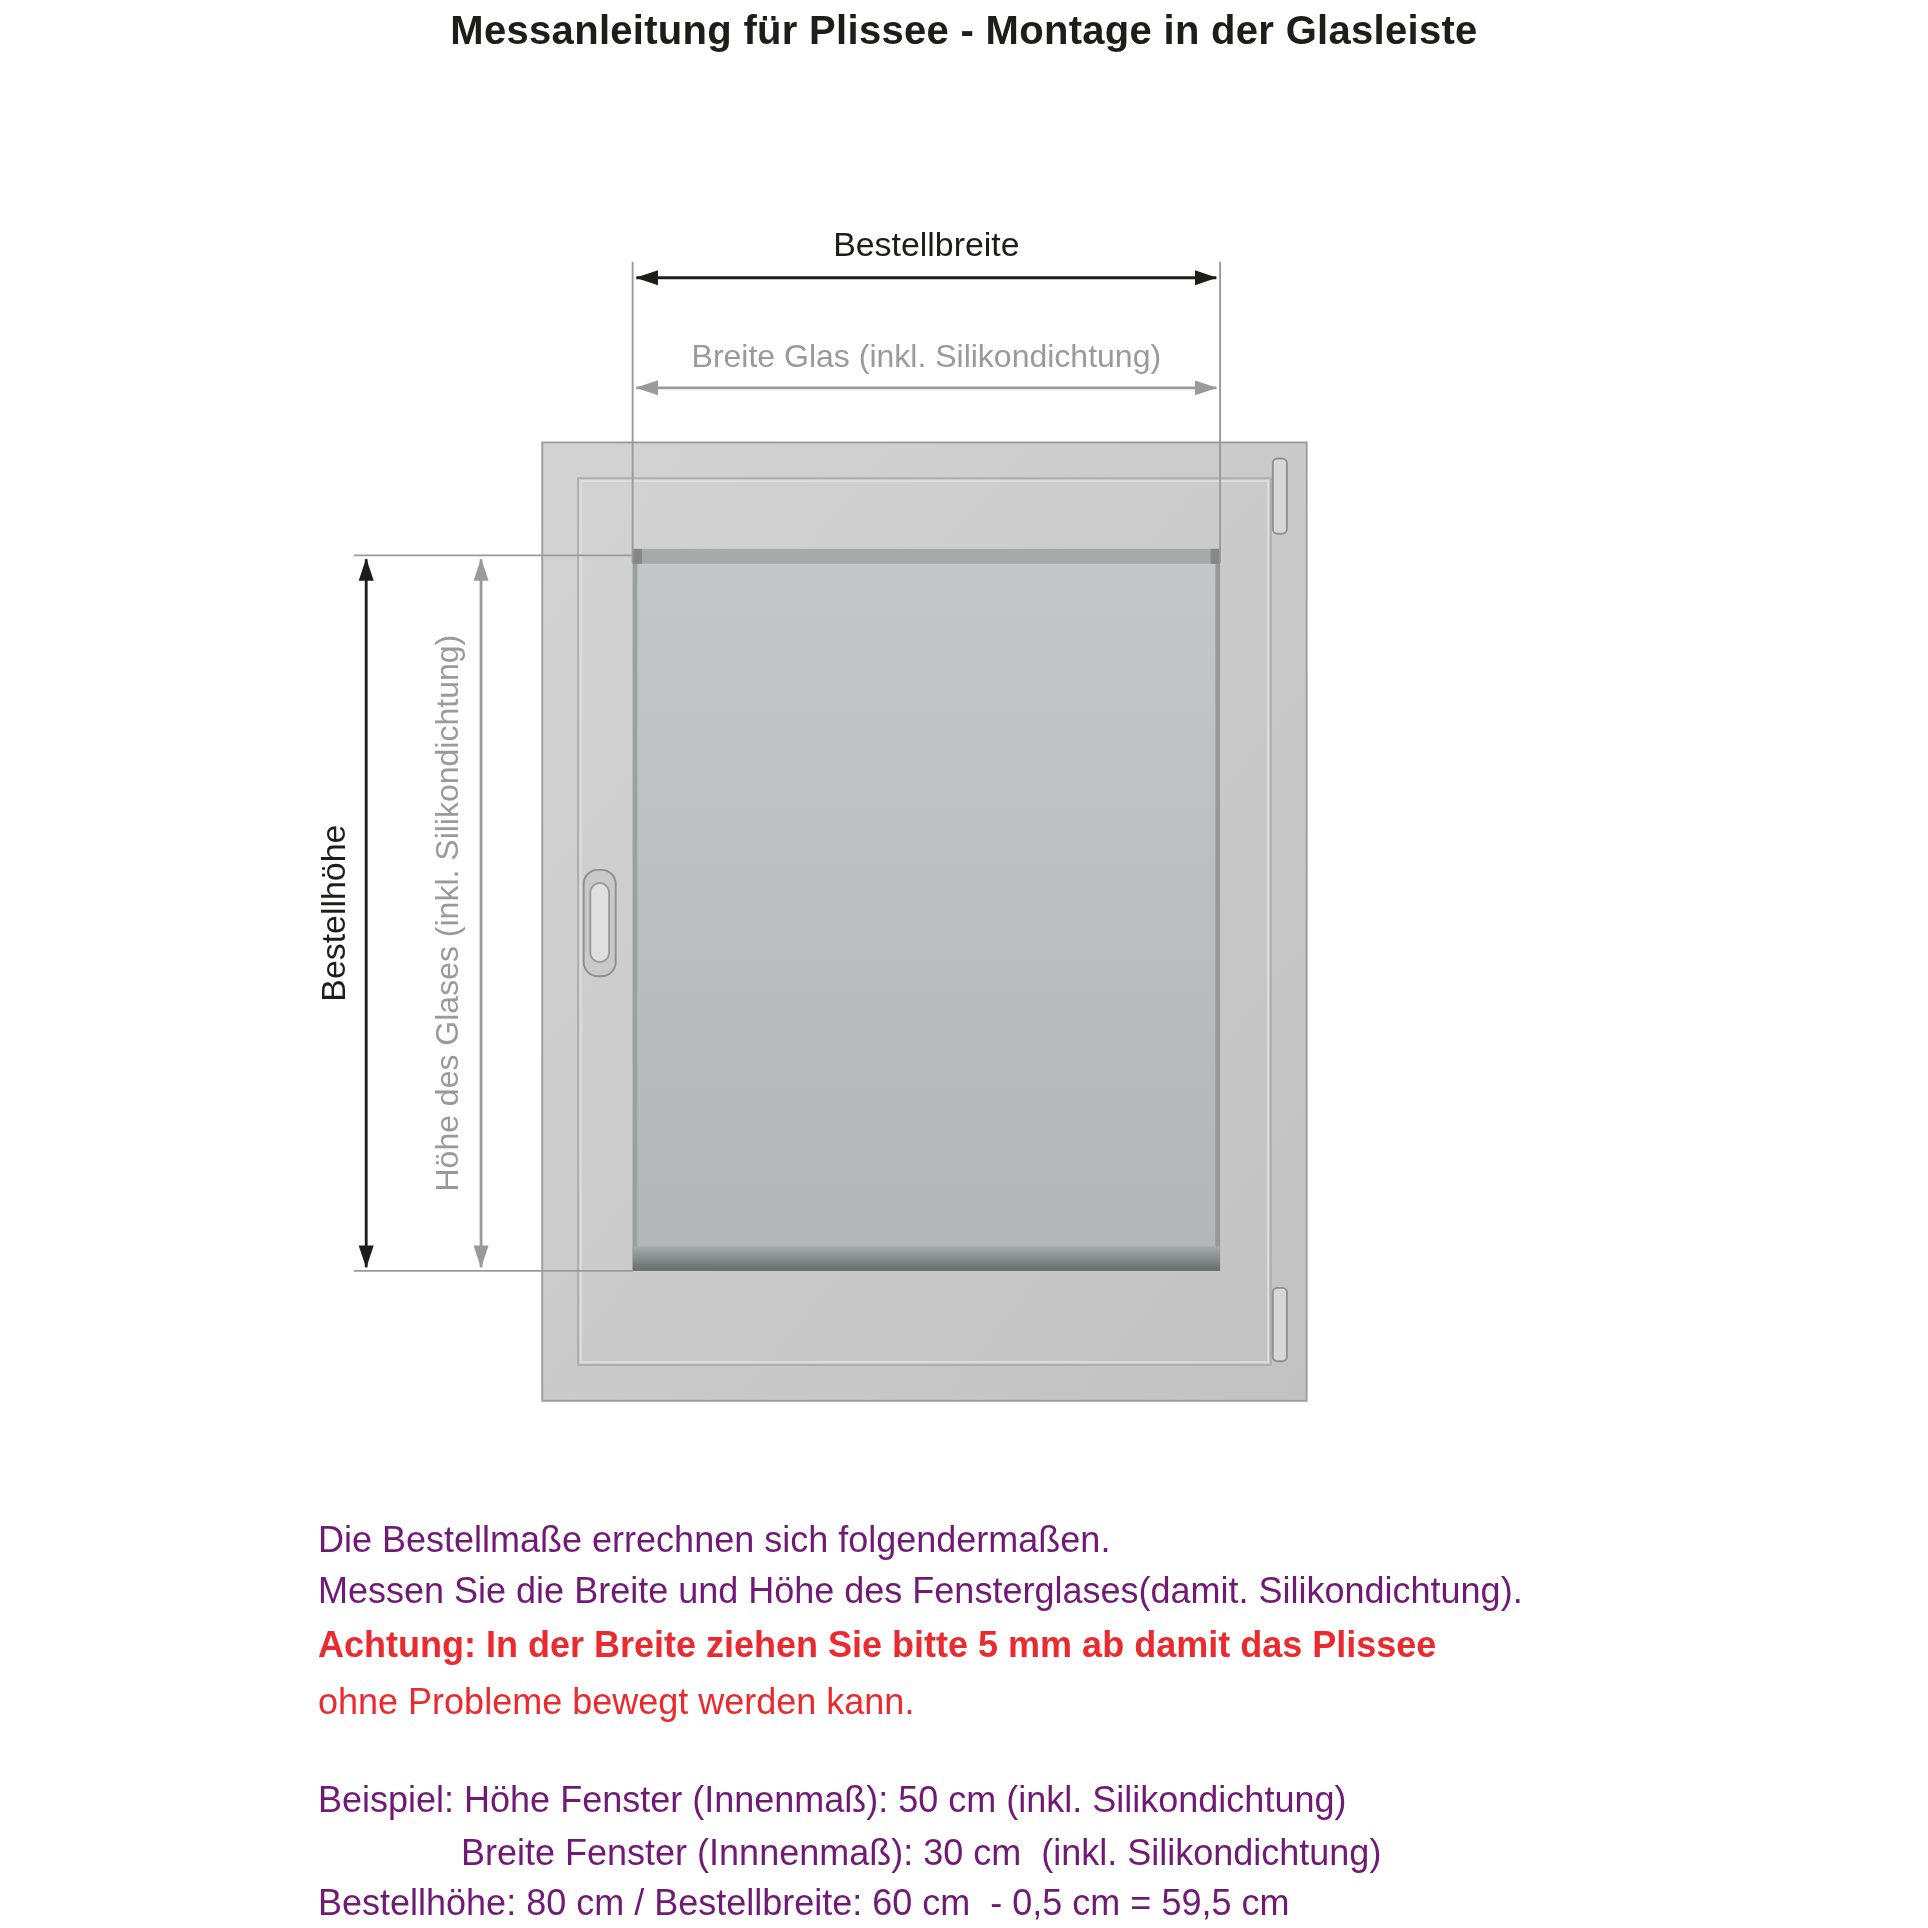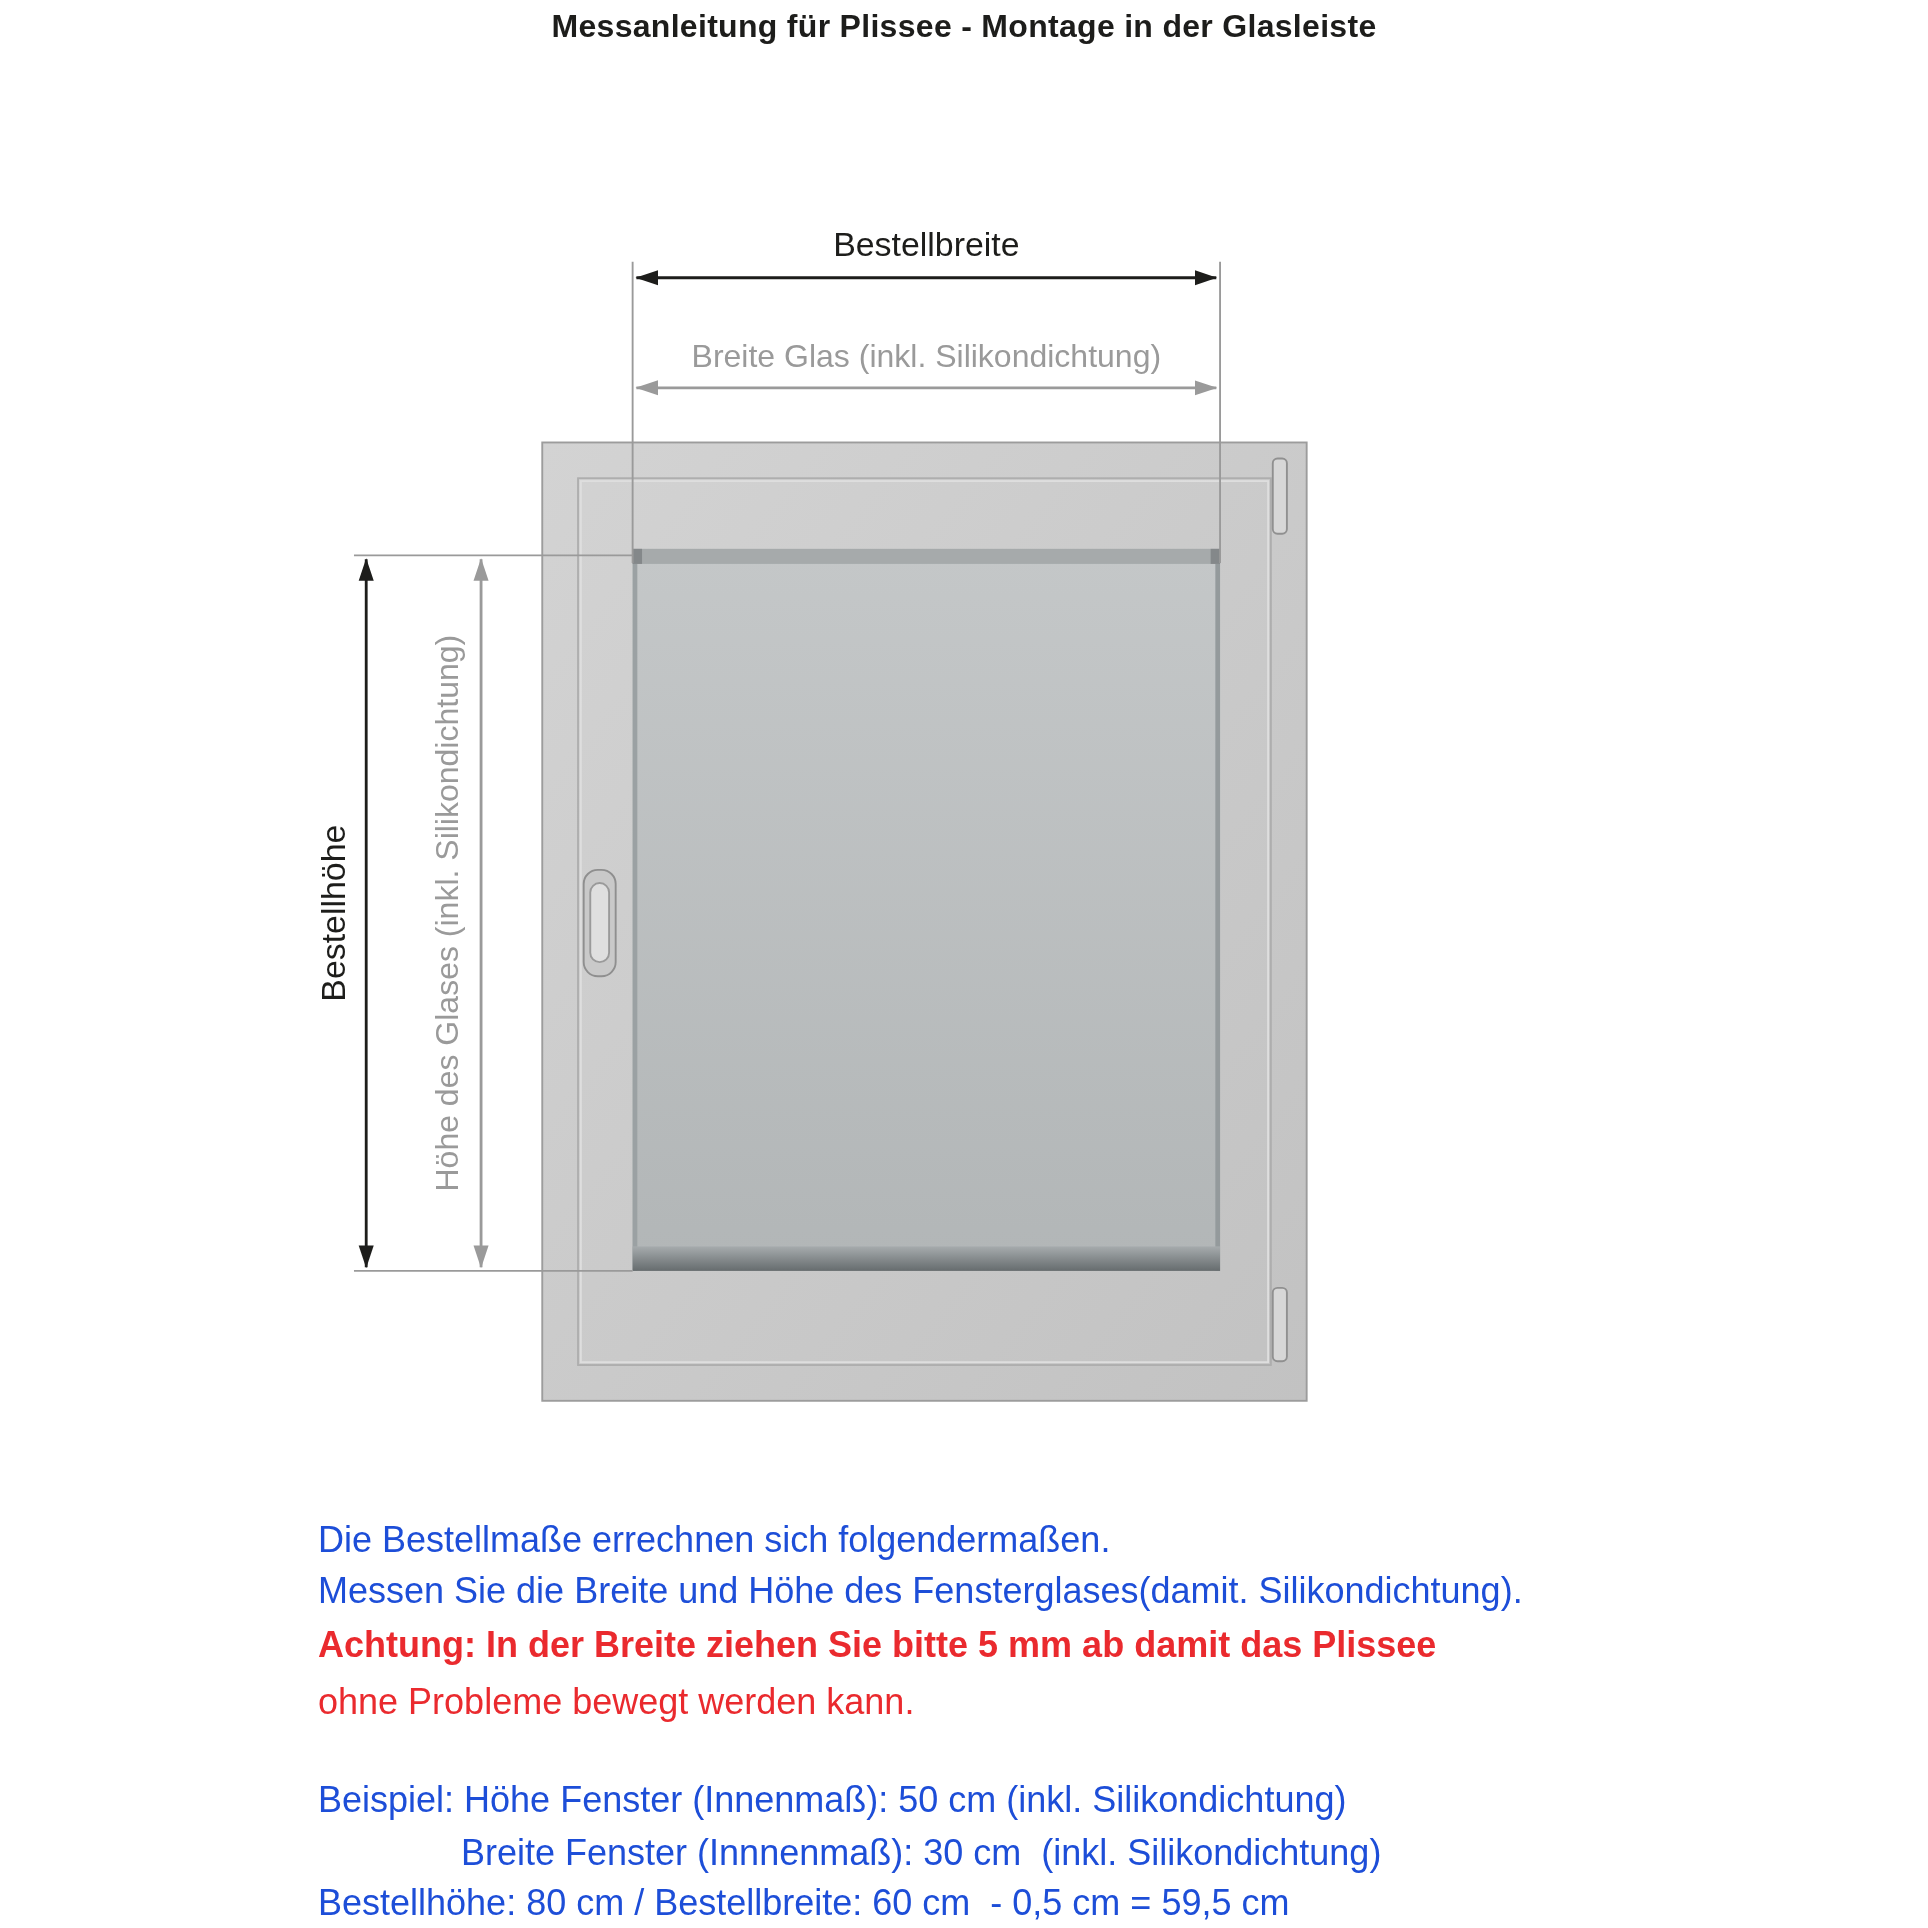--- a/index.html
+++ b/index.html
@@ -2,27 +2,27 @@
 <html style="font-size:15px"><head>
 <meta charset="utf-8">
 <style>
   html,body { margin:0; padding:0; background:#ffffff; }
   .page {
     position:relative; width:1928px; height:1928px; background:#ffffff;
     font-family:"Liberation Sans", sans-serif; color:#1d1d1b; overflow:hidden;
   }
   .title {
     position:absolute; top:7.5px; left:0; width:100%;
-    text-align:center; font-size:32px; font-weight:600; letter-spacing:0.3px;
+    text-align:center; font-size:40px; font-weight:600; letter-spacing:0.3px;
   }
   .diagram { position:absolute; top:0; left:0; }
   .diagram text { font-family:"Liberation Sans", sans-serif; }
   .instr {
     position:absolute; left:318px; font-size:36px; line-height:43px;
-    white-space:pre; color:#1d4ed8;
+    white-space:pre; color:#701a75;
   }
   .instr.red { color:#ea2a2e; }
   .instr.indent { left:461px; }
   .l1 { top:1518px; }
   .l2 { top:1569px; }
   .w1 { top:1623px;font-weight:bold; }
   .w2 { top:1680px; }
   .e1 { top:1778px; }
   .e2 { top:1831px; }
   .e3 { top:1881px; }

